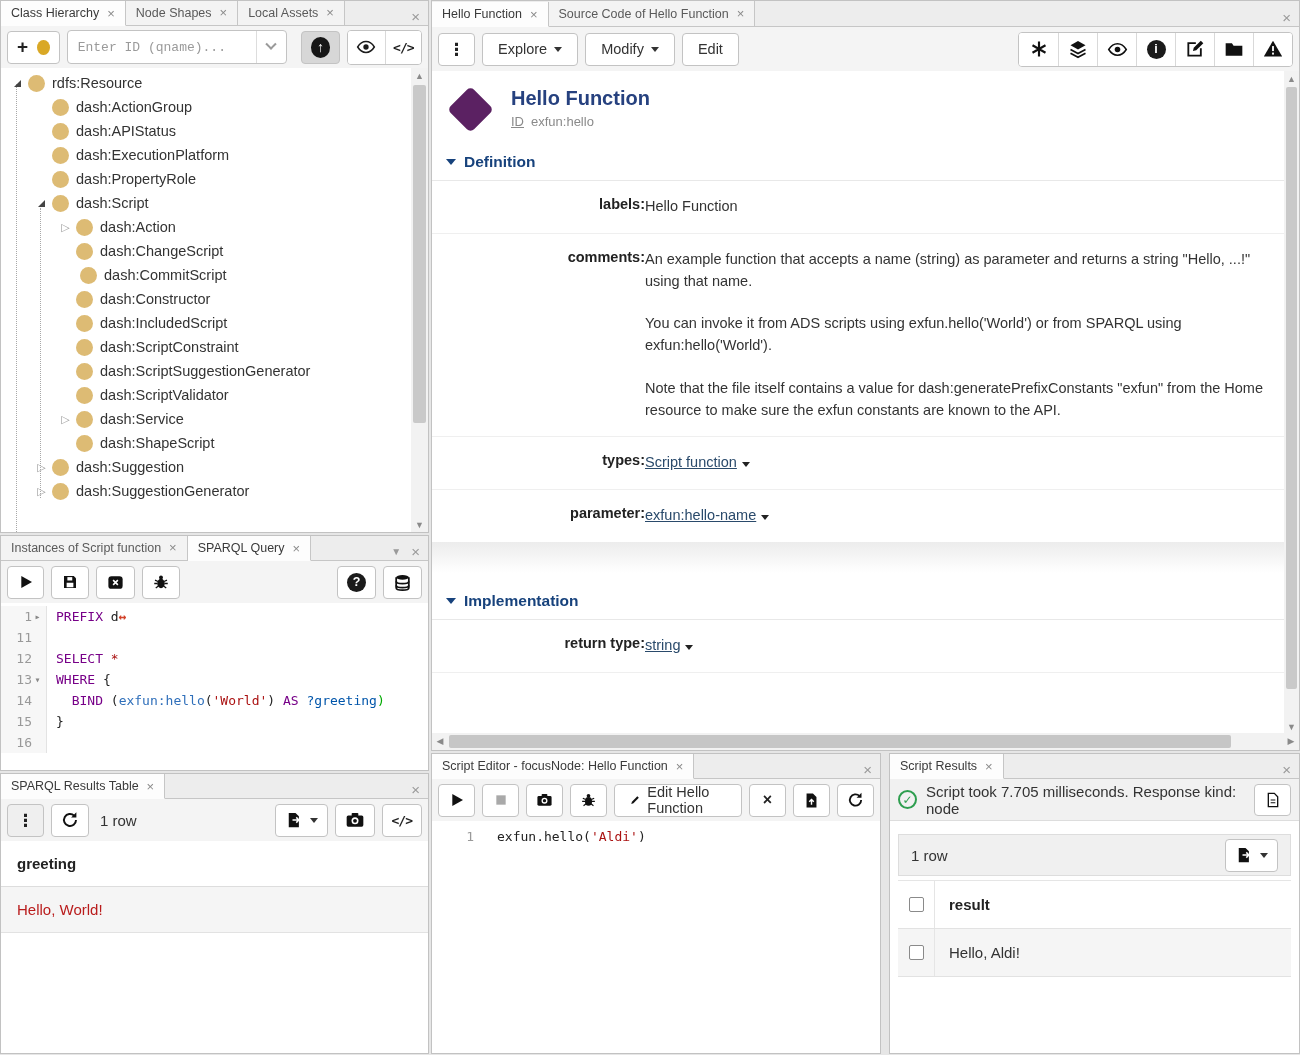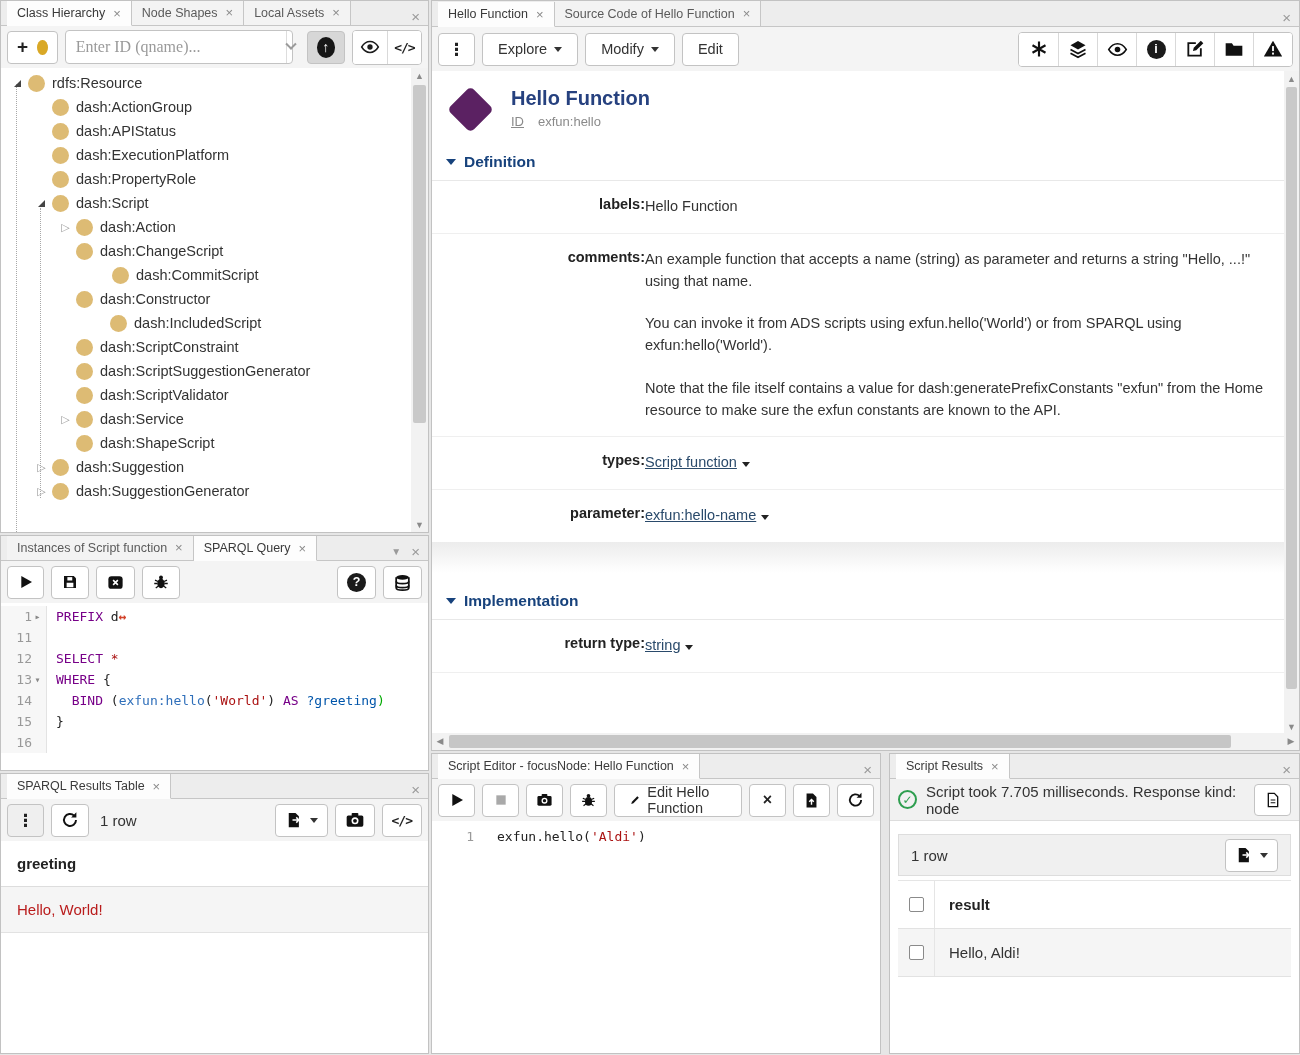--- a/index.html
+++ b/index.html
@@ -3,21 +3,21 @@
 <meta charset="utf-8">
 <style>
   * { box-sizing: border-box; margin:0; padding:0; }
   html,body { width:1300px; height:1055px; overflow:hidden; }
   body { font-family:"Liberation Sans","DejaVu Sans",sans-serif; background:#e6e6e6; color:#333; }
   .app { position:relative; width:1300px; height:1055px; }
 
   .panel { position:absolute; background:#fff; border:1px solid #c2c2c2; overflow:hidden; }
 
   
-  .tabbar { display:flex; align-items:flex-end; background:#ededed; border-bottom:1px solid #c6c6c6; height:25px; padding-left:6px; position:relative;text-align:center; }
+  .tabbar { display:flex; align-items:flex-end; background:#ededed; border-bottom:1px solid #c6c6c6; height:25px; padding-left:0; position:relative;text-align:center; }
   .tab { display:inline-flex; align-items:center; gap:8px; height:25px; padding:0 10px; font-size:12.5px; color:#5a5a5a;
          background:#f3f3f3; border-right:1px solid #c6c6c6; white-space:nowrap; cursor:default; }
   .tab:first-child { border-left:none; }
   .tab.active { background:#fdfdfd; color:#3a3a3a; border-bottom:1px solid #fdfdfd; margin-bottom:-1px; }
   .tab .tclose { color:#8a8a8a; font-size:13px; line-height:1; }
   .tabbar .bar-right { margin-left:auto; display:flex; align-items:center; gap:10px; padding-right:8px; color:#8a8a8a; }
   .tabbar .bar-right .pclose { font-size:15px; color:#9a9a9a; }
   .tabbar .bar-right .pmenu { font-size:10px; color:#9a9a9a; }
 
   
@@ -35,21 +35,21 @@
   .circle-badge { width:19px; height:19px; border-radius:50%; background:#1b1b1b; color:#fff; font-size:12.5px; font-weight:bold;
                   display:inline-flex; align-items:center; justify-content:center; }
   .upc { width:21px; height:21px; border-radius:50%; background:#161616; color:#fff; font-size:14px; font-weight:bold;
          display:inline-flex; align-items:center; justify-content:center; }
   .dd { width:0; height:0; border-left:4px solid transparent; border-right:4px solid transparent; border-top:5px solid #333; display:inline-block; }
   .plus-g { font-size:19px; font-weight:bold; color:#222; margin-right:2px; }
   .gold-dot-lg { width:15px; height:15px; border-radius:50%; background:#d9a826; display:inline-block; }
 
   
   .qwrap { display:flex; align-items:center; height:34px; border:1px solid #c3c3c3; border-radius:4px; background:#fff; width:228px; }
-  .qinput { flex:1; border:none; outline:none; font-size:16px; color:#000000; padding:0 10px; background:transparent; font-family:Liberation Serif, serif; }
+  .qinput { flex:1; border:none; outline:none; font-size:13px; color:#000000; padding:0 10px; background:transparent; font-family:Liberation Mono, monospace; }
   .qinput::placeholder { color:#9a9a9a; }
   .qdrop { width:30px; height:100%; border-left:1px solid #ddd; display:flex; align-items:center; justify-content:center; }
   .chev { width:8px; height:8px; border-right:2px solid #9a9a9a; border-bottom:2px solid #9a9a9a; transform:rotate(45deg) translate(-2px,-2px); }
 
   
   .treewrap { position:relative; height:465px; overflow:hidden; }
   .tree { position:absolute; left:0; top:0; right:17px; padding-top:3px; }
   .trow { display:flex; align-items:center; height:24px; font-size:14.5px; color:#333; white-space:nowrap; }
   .tw { width:13px; height:13px; display:inline-flex; align-items:center; justify-content:center; margin-right:2px; flex:0 0 13px; font-size:11px; color:#9a9a9a; }
   .tw.expanded::before { content:""; width:0; height:0; border-bottom:7px solid #444; border-left:7px solid transparent; }
@@ -87,21 +87,21 @@
   .rt-head { font-weight:bold; font-size:15px; color:#222; padding:14px 16px; border-bottom:1px solid #ddd; background:#fff; }
   .rt-row { font-size:15px; color:#b91c1c; padding:14px 16px; background:#f5f5f5; border-bottom:1px solid #e2e2e2; }
 
   
   .form-scroll { position:relative; height:664px; }
   .form-inner { position:absolute; left:0; top:0; right:15px; bottom:0; overflow:hidden; background:#fff; }
   .res-header { display:flex; align-items:flex-start; gap:16px; padding:16px 18px 10px 14px; }
   .diamond { width:33px; height:33px; background:#5b2162; transform:rotate(45deg); border-radius:5px; margin:6px 8px 0 8px; }
   .res-title { font-size:20px; font-weight:bold; color:#26417f; }
   .res-id { margin-top:4px; font-size:13px; color:#8a8a8a; }
-  .res-id .idl { text-decoration:underline; margin-right:14px;text-align:center; }
+  .res-id .idl { text-decoration:underline; margin-right:7px;text-align:center; }
   .sect { display:flex; align-items:center; gap:8px; padding:14px 0 9px 14px; font-size:15.5px; font-weight:bold; color:#17427c; border-bottom:1px solid #e8e8e8; }
   .caret { width:0; height:0; border-left:5px solid transparent; border-right:5px solid transparent; border-top:6px solid #17427c; }
   .frow { display:flex; padding:15px 20px 15px 18px; border-bottom:1px solid #efefef; }
   .flabel { flex:0 0 195px; font-weight:bold; font-size:14.5px; color:#222;text-align:right; }
   .fval { flex:1; font-size:14.5px; color:#333; line-height:1.5; }
   .fval p { margin-bottom:21px; }
   .fval p:last-child { margin-bottom:0; }
   .flink { color:#2a4a6b; text-decoration:underline; cursor:pointer; }
   .lc { width:0; height:0; border-left:4px solid transparent; border-right:4px solid transparent; border-top:5px solid #222; display:inline-block; margin-left:5px; }
   .section-gap { height:36px; background:linear-gradient(#ececec, #ffffff 85%); border-bottom:none; }
@@ -224,35 +224,35 @@
               <span>dash:Action</span>
             </span>
           </div>
           <div class="trow" style="padding-left: 58px;">
             <span class="tw"></span>
             <span class="hl">
               <span class="dot"></span>
               <span>dash:ChangeScript</span>
             </span>
           </div>
-          <div class="trow" style="padding-left: 62px; margin-left: 32px;">
+          <div class="trow" style="padding-left: 62px;">
             <span class="tw"></span>
             <span class="hl">
               <span class="dot"></span>
               <span>dash:CommitScript</span>
             </span>
           </div>
           <div class="trow" style="padding-left: 58px;">
             <span class="tw"></span>
             <span class="hl">
               <span class="dot"></span>
               <span>dash:Constructor</span>
             </span>
           </div>
-          <div class="trow" style="padding-left: 92px;">
+          <div class="trow" style="padding-left: 58px;">
             <span class="tw"></span>
             <span class="hl">
               <span class="dot"></span>
               <span>dash:IncludedScript</span>
             </span>
           </div>
           <div class="trow" style="padding-left: 58px;">
             <span class="tw"></span>
             <span class="hl">
               <span class="dot"></span>

